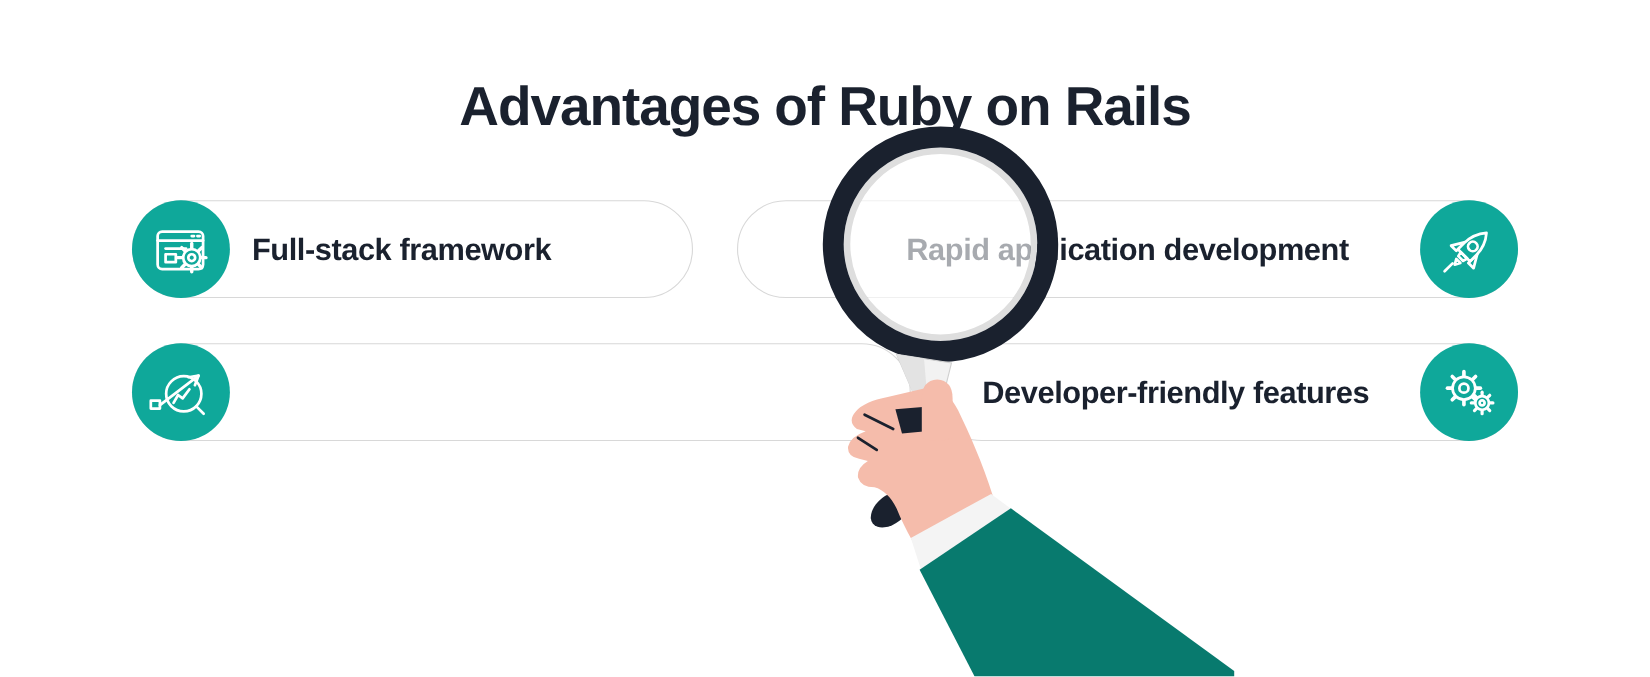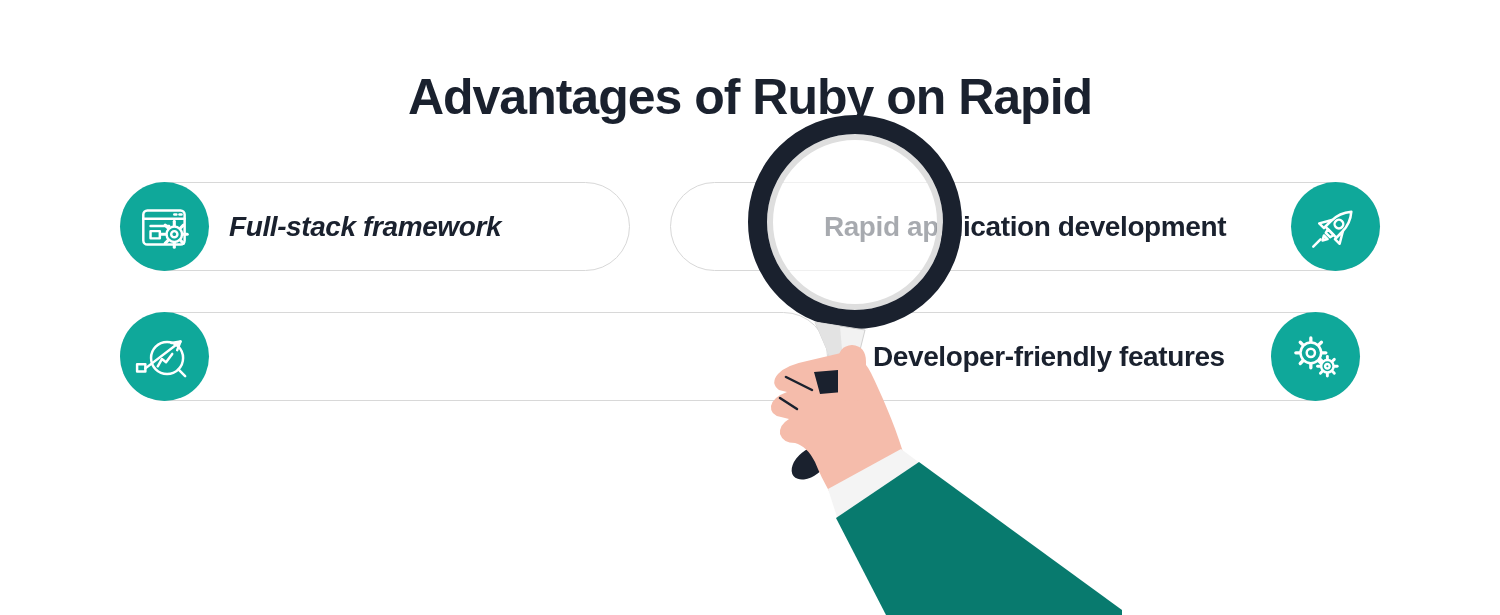--- a/index.html
+++ b/index.html
@@ -31,37 +31,37 @@
   }
   .icon-circle{
     position:absolute;top:-1px;width:89px;height:89px;border-radius:50%;
     background:var(--teal,#0fa89a);
     display:flex;align-items:center;justify-content:center;
   }
   .icon-circle.left{left:-1px;}
   .icon-circle.right{right:-1px;}
   .icon-circle svg{width:62px;height:62px;}
   #card-fullstack{left:120px;top:182px;width:510px;}
-  #card-fullstack .label{margin-left:108px;font-style:italic;}
+  #card-fullstack .label{margin-left:108px;}
   #card-rapid{left:670px;top:182px;width:710px;justify-content:center;}
   #card-convention{left:120px;top:312px;width:708px;}
   #card-convention .label{margin-left:108px;}
-  #card-developer{left:828px;top:312px;width:532px;}
+  #card-developer{left:848px;top:312px;width:532px;}
   #card-developer .label{margin-left:44px;}
   .illustration{
     position:absolute;left:0;top:0;width:1500px;height:615px;
     z-index:5;pointer-events:none;
   }
   .ic{stroke:#ffffff;stroke-width:2.4;fill:none;stroke-linecap:round;stroke-linejoin:round;}
   .icf{stroke:#ffffff;stroke-width:2.4;fill:var(--teal,#0fa89a);stroke-linecap:round;stroke-linejoin:round;}
 </style>
 </head>
 <body>
 
-<div class="title">Advantages of Ruby on Rapid</div>
+<div class="title">Advantages of Ruby on Rails</div>
 
 <div class="card" id="card-fullstack">
   <div class="icon-circle left">
     <svg viewBox="-30 -30 60 60">
       <rect class="ic" x="-21" y="-16" width="40" height="33" rx="4"></rect>
       <line class="ic" x1="-21" y1="-8" x2="19" y2="-8"></line>
       <line class="ic" x1="9" y1="-12" x2="11" y2="-12"></line>
       <line class="ic" x1="14" y1="-12" x2="16" y2="-12"></line>
       <line class="ic" x1="-14" y1="-1" x2="4" y2="-1"></line>
       <rect class="ic" x="-14" y="4" width="9" height="7"></rect>

